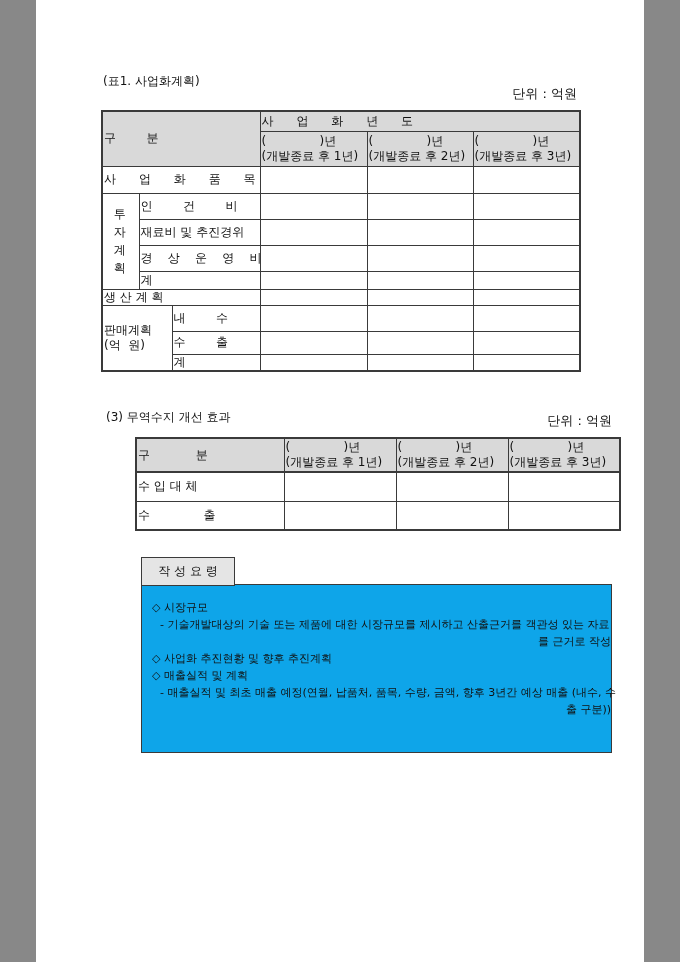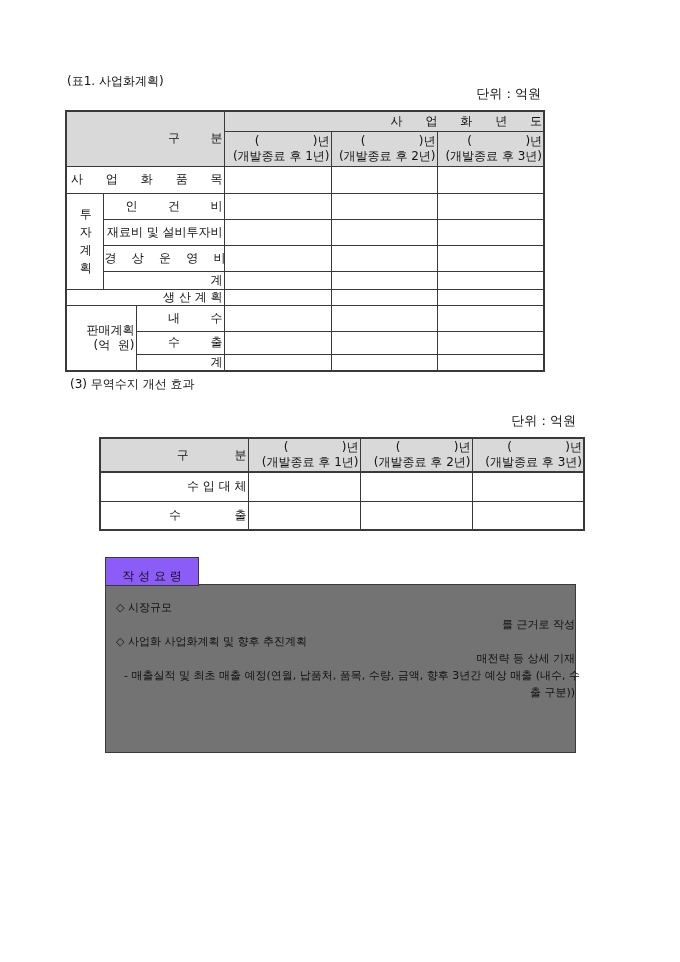--- a/index.html
+++ b/index.html
@@ -1,56 +1,56 @@
 <!DOCTYPE html>
 <html><head>
 <meta charset="utf-8">
 <style>
   html,body{margin:0;padding:0;background:#888;}
   .page{
-    position:relative;width:680px;height:962px;background:#ffffff;
+    position:relative;width:608px;height:962px;background:#ffffff;
     font-family:"DejaVu Sans","Liberation Sans",sans-serif;color:#111;
     margin:0 auto;overflow:hidden;
   }
   .abs{position:absolute;}
   .caption{font-size:12px;white-space:pre;}
   .unit{font-size:13px;white-space:pre;text-align:right;}
 
   table.doc{
     position:absolute;border-collapse:collapse;table-layout:fixed;
     border:2px solid #3a3a3a;
   }
   table.doc td{
-    border:1px solid #3a3a3a;text-align:right;vertical-align:middle;
+    border:1px solid #3a3a3a;text-align:left;vertical-align:middle;
     font-size:12px;white-space:pre;padding:0 1px;overflow:hidden;
     line-height:15px;
   }
   td.hd{background:#d9d9d9;}
   td.yh{font-size:11px;line-height:16px;}
   .t2 tr.hrow td{border-bottom:2px solid #3a3a3a;}
 
   .vert{
     white-space:normal;word-break:break-all;width:14px;line-height:18px;
     margin:0 auto;font-size:12px;
   }
 
   tr.h20{height:20px;} tr.h35{height:35px;} tr.h27{height:27px;}
   tr.h26{height:26px;} tr.h18{height:18px;} tr.h16{height:16px;}
   tr.h23{height:23px;} tr.h17{height:17px;}
   tr.h34{height:34px;} tr.h29{height:29px;}
 
   .guide-title-box{
     position:absolute;left:105px;top:557px;width:92px;height:27px;
-    border:1px solid #3a3a3a;background:#8b5cf6;z-index:2;
-    display:flex;align-items:flex-end;justify-content:center;
+    border:1px solid #3a3a3a;background:#e5e5e5;z-index:2;
+    display:flex;align-items:center;justify-content:center;
     font-size:12px;white-space:pre;
   }
   .guide-box{
     position:absolute;left:105px;top:584px;width:471px;height:169px;
-    border:1px solid #3a3a3a;background:#737373;z-index:1;
+    border:1px solid #3a3a3a;background:#0ea5e9;z-index:1;
     box-sizing:border-box;padding-top:14px;
   }
   .gl{font-size:11px;line-height:17px;white-space:pre;}
   .ind0{padding-left:10px;}
   .ind1{padding-left:18px;}
   .ind2{padding-left:32px;text-align:right;}
 </style>
 </head>
 <body>
 
@@ -88,21 +88,21 @@
         <td></td>
       </tr>
       <tr class="h26">
         <td rowspan="4"><div class="vert">투자계획</div></td>
         <td colspan="2">인        건        비</td>
         <td></td>
         <td></td>
         <td></td>
       </tr>
       <tr class="h26">
-        <td colspan="2">재료비 및 설비투자비</td>
+        <td colspan="2">재료비 및 추진경위</td>
         <td></td>
         <td></td>
         <td></td>
       </tr>
       <tr class="h26">
         <td colspan="2">경    상    운    영    비</td>
         <td></td>
         <td></td>
         <td></td>
       </tr>
@@ -134,21 +134,21 @@
       </tr>
       <tr class="h17">
         <td>계</td>
         <td></td>
         <td></td>
         <td></td>
       </tr>
     </tbody>
   </table>
 
-  <div class="abs caption" style="left:70px;top:376px;">(3) 무역수지 개선 효과</div>
+  <div class="abs caption" style="left:70px;top:409px;">(3) 무역수지 개선 효과</div>
   <div class="abs unit" style="left:99px;top:412px;width:477px;">단위 : 억원</div>
 
   <table class="doc t2" style="left:99px;top:437px;width:484px;">
     <colgroup>
       <col style="width:148px">
         <col style="width:112px">
         <col style="width:112px">
         <col style="width:112px">
     </colgroup>
     <tbody>
@@ -174,20 +174,21 @@
         <td></td>
       </tr>
     </tbody>
   </table>
 
   <div class="guide-title-box">
     <span>작 성 요 령</span>
   </div>
   <div class="guide-box">
     <div class="gl ind0">◇ 시장규모</div>
+    <div class="gl ind1">- 기술개발대상의 기술 또는 제품에 대한 시장규모를 제시하고 산출근거를 객관성 있는 자료</div>
     <div class="gl ind2">를 근거로 작성</div>
-    <div class="gl ind0">◇ 사업화 사업화계획 및 향후 추진계획</div>
-    <div class="gl ind2">매전략 등 상세 기재</div>
+    <div class="gl ind0">◇ 사업화 추진현황 및 향후 추진계획</div>
+    <div class="gl ind0">◇ 매출실적 및 계획</div>
     <div class="gl ind1">- 매출실적 및 최초 매출 예정(연월, 납품처, 품목, 수량, 금액, 향후 3년간 예상 매출 (내수, 수</div>
     <div class="gl ind2">출 구분))</div>
   </div>
 
 </div>
 
 </body></html>

